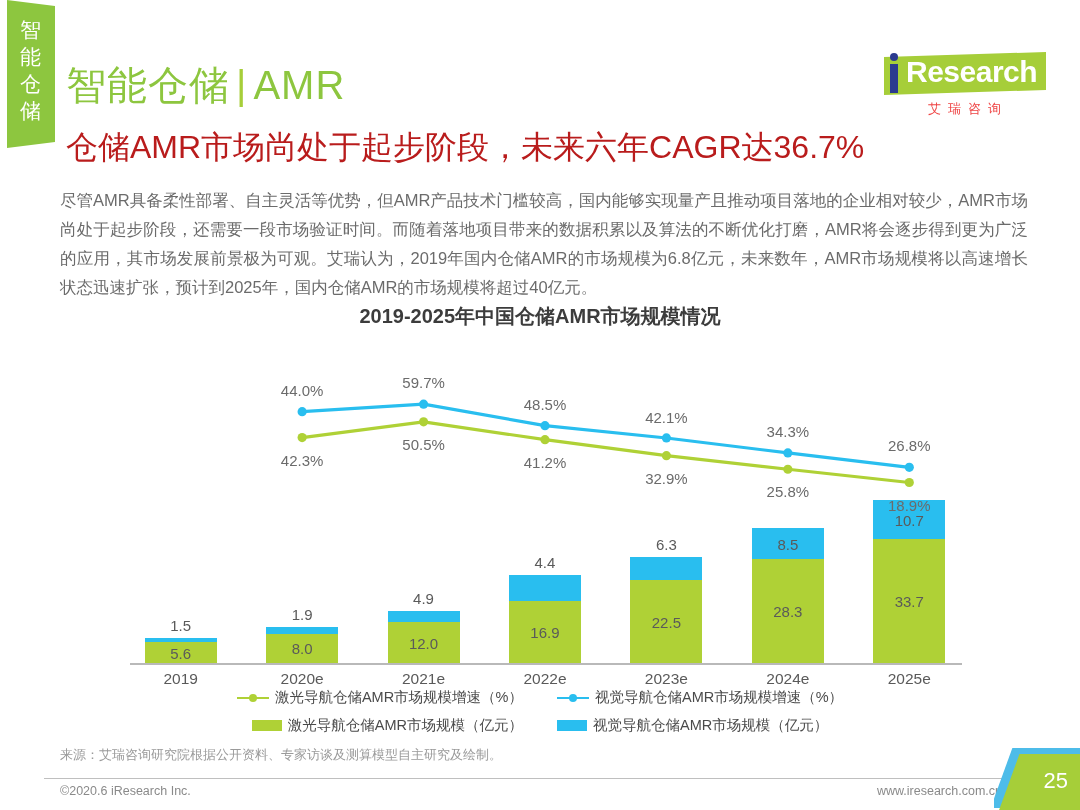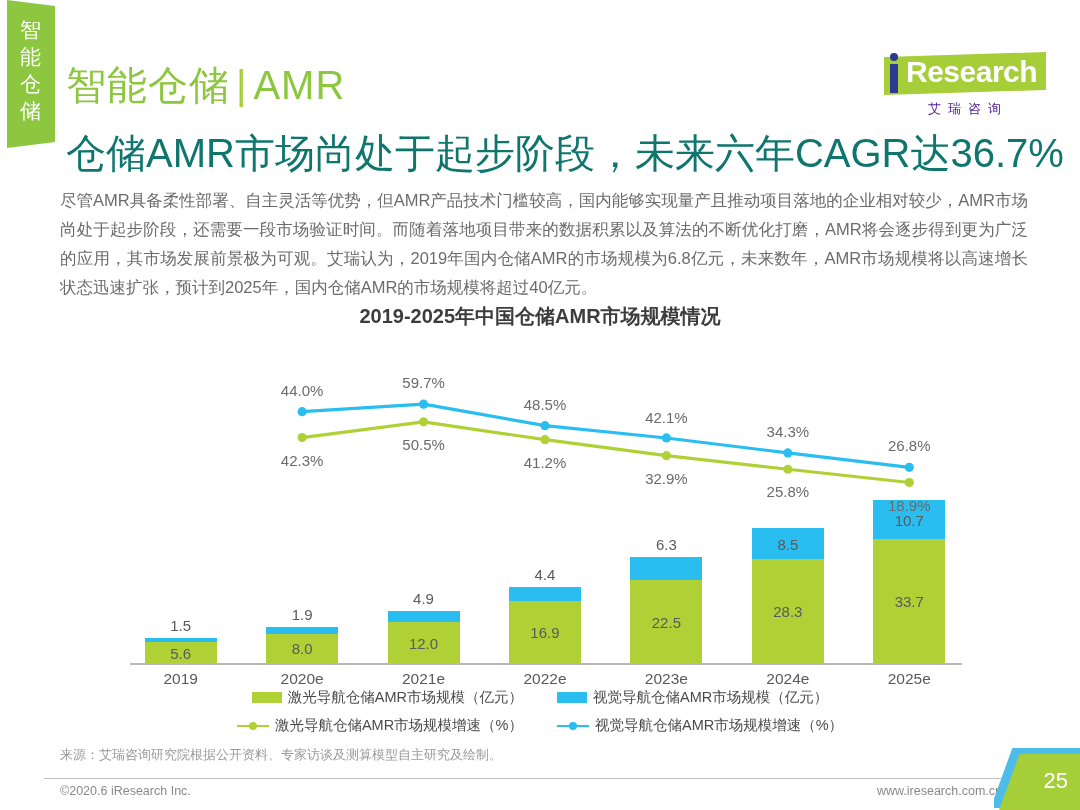--- a/index.html
+++ b/index.html
@@ -86,40 +86,40 @@
     letter-spacing: -0.5px;
   }
   .logo-cn {
     position: absolute;
     left: 40px;
     top: 50px;
     width: 156px;
     text-align: center;
     font-size: 13px;
     letter-spacing: 7px;
-    color: #4c1d95;
+    color: #ef4444;
   }
 
   
   .title {
     position: absolute;
     left: 66px;
     top: 58px;
     font-size: 40px;
     color: #8DC63F;
     letter-spacing: 1px;
     white-space: nowrap;
   }
   .title .bar { color: #A6CE39; padding: 0 6px; font-weight: 300; }
   .subtitle {
     position: absolute;
     left: 66px;
     top: 126px;
-    font-size: 40px;
-    color: #0f766e;
+    font-size: 32px;
+    color: #b91c1c;
     letter-spacing: 0px;
     white-space: nowrap;
   }
   .body-text {
     position: absolute;
     left: 60px;
     top: 186px;
     width: 968px;
     font-size: 16.5px;
     line-height: 29px;
@@ -392,21 +392,21 @@
         </div>
         <div class="bar-col">
           <div class="seg seg-blue" style="height: 11.0135px;">
             <div class="seg-label above">4.9</div>
           </div>
           <div class="seg seg-green" style="height: 41px;">
             <div class="seg-label inside">12.0</div>
           </div>
         </div>
         <div class="bar-col">
-          <div class="seg seg-blue" style="height: 14px;">
+          <div class="seg seg-blue" style="height: 26px;">
             <div class="seg-label above">4.4</div>
           </div>
           <div class="seg seg-green" style="height: 62.0428px;">
             <div class="seg-label inside">16.9</div>
           </div>
         </div>
         <div class="bar-col">
           <div class="seg seg-blue" style="height: 23.1284px;">
             <div class="seg-label above">6.3</div>
           </div>
@@ -468,36 +468,36 @@
         <div>2022e</div>
         <div>2023e</div>
         <div>2024e</div>
         <div>2025e</div>
       </div>
   </div>
 
   <div class="legend">
     <div class="legend-row">
       <div class="legend-item">
+        <span class="lineswatch ls-green"></span>
+        <span>激光导航仓储AMR市场规模增速（%）</span>
+      </div>
+      <div class="legend-item">
+        <span class="lineswatch ls-blue"></span>
+        <span>视觉导航仓储AMR市场规模增速（%）</span>
+      </div>
+    </div>
+    <div class="legend-row">
+      <div class="legend-item">
         <span class="swatch sw-green"></span>
         <span>激光导航仓储AMR市场规模（亿元）</span>
       </div>
       <div class="legend-item">
         <span class="swatch sw-blue"></span>
         <span>视觉导航仓储AMR市场规模（亿元）</span>
-      </div>
-    </div>
-    <div class="legend-row">
-      <div class="legend-item">
-        <span class="lineswatch ls-green"></span>
-        <span>激光导航仓储AMR市场规模增速（%）</span>
-      </div>
-      <div class="legend-item">
-        <span class="lineswatch ls-blue"></span>
-        <span>视觉导航仓储AMR市场规模增速（%）</span>
       </div>
     </div>
   </div>
 
   <div class="source">来源：艾瑞咨询研究院根据公开资料、专家访谈及测算模型自主研究及绘制。</div>
   <div class="footer-rule"></div>
   <div class="footer-left">©2020.6 iResearch Inc.</div>
   <div class="footer-right">www.iresearch.com.cn</div>
   <div class="corner">
     <div class="corner-blue"></div>

